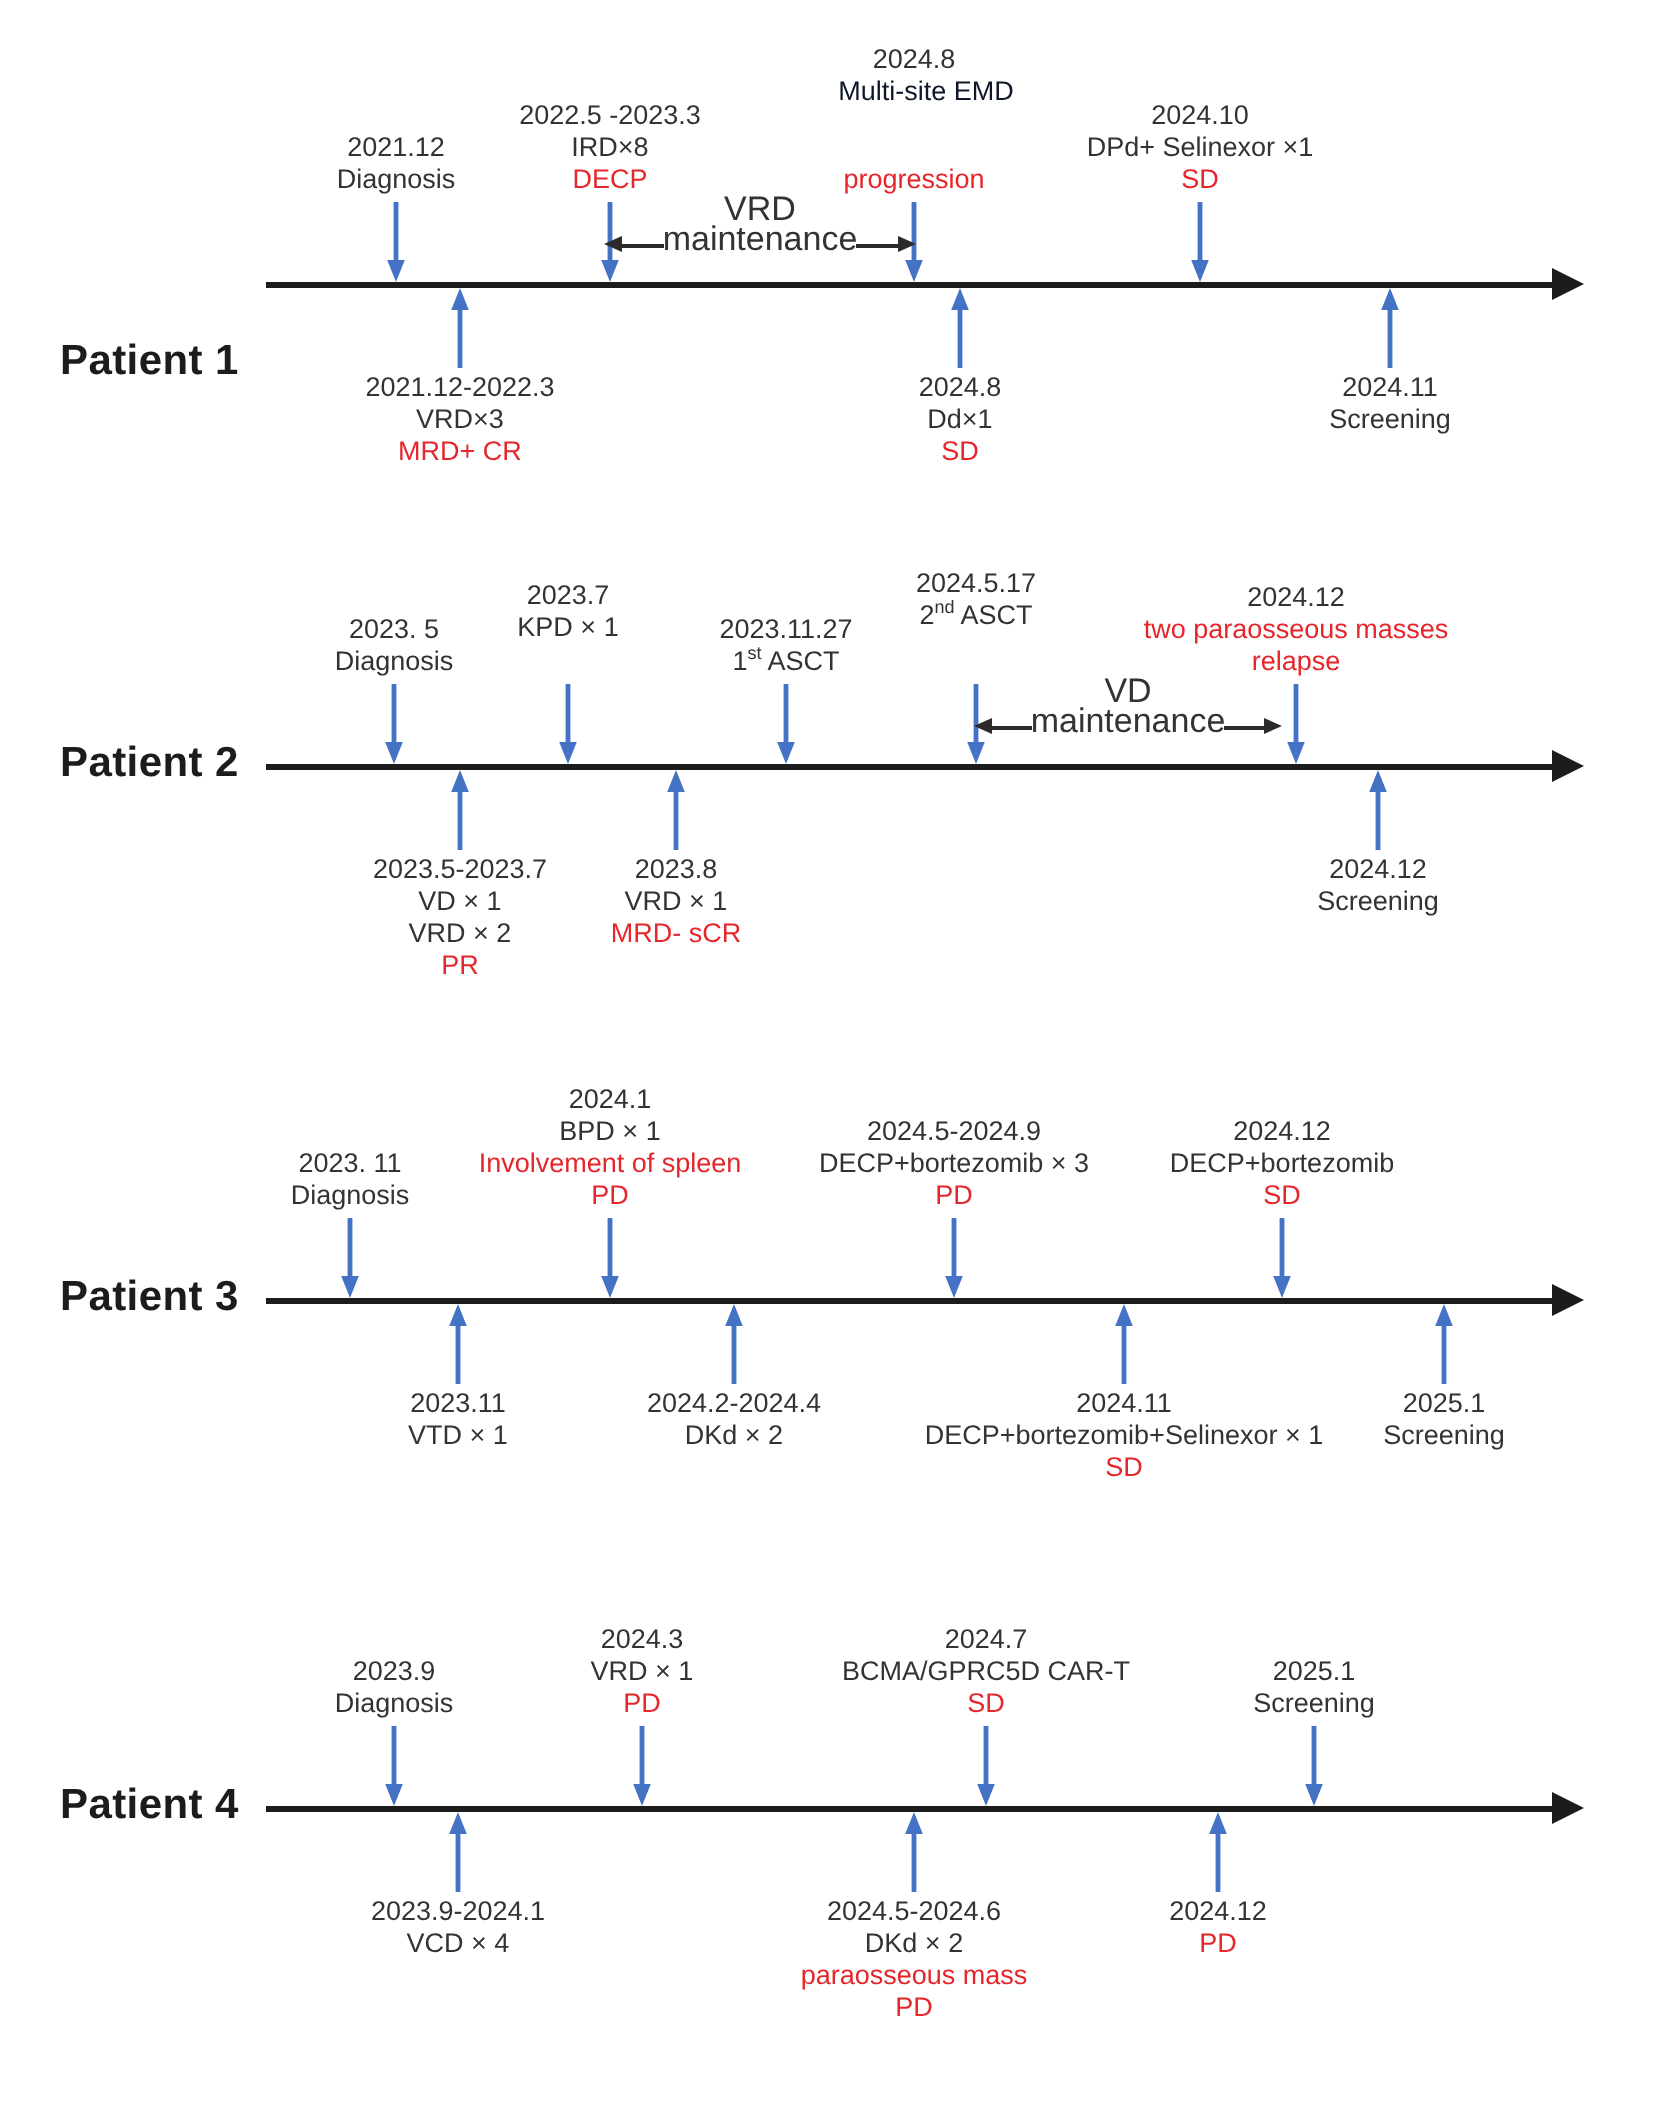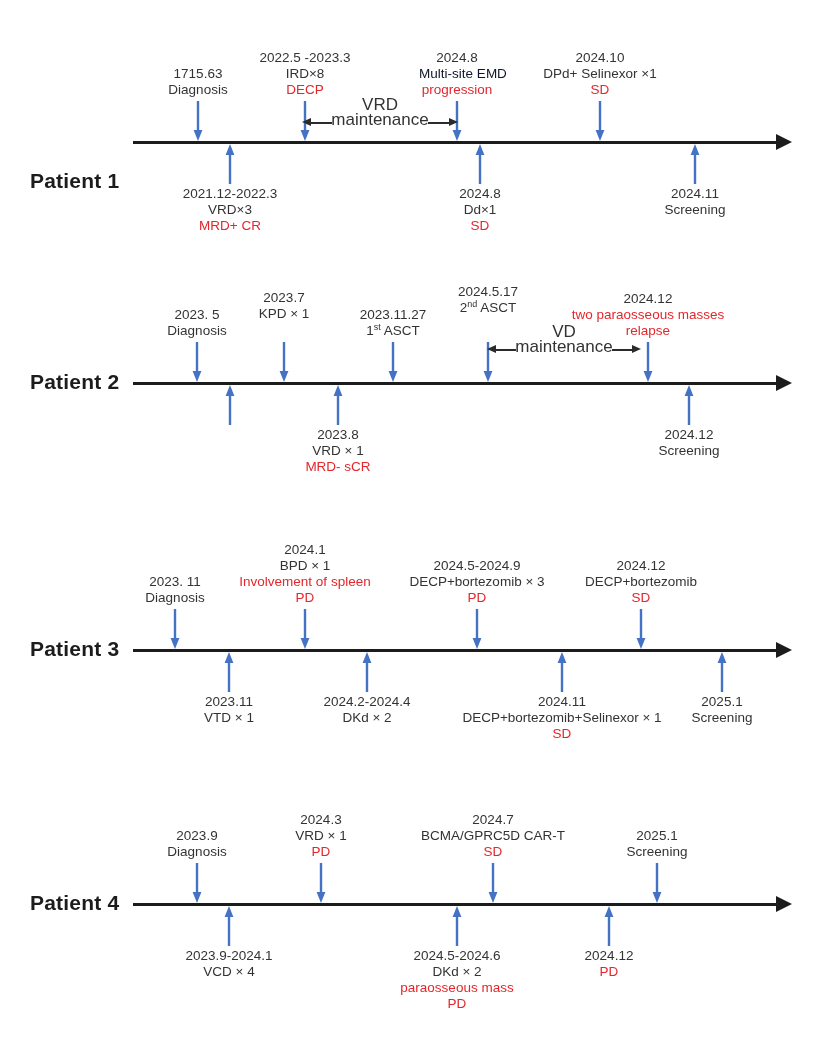--- a/index.html
+++ b/index.html
@@ -33,40 +33,40 @@
     border-top:4.6px solid transparent;border-bottom:4.6px solid transparent;}
 </style>
 </head>
 <body>
 
 <div id="canvas">
     <div class="plabel" style="left: 30px; top: 129px; margin-top: 40px;">Patient 1</div>
     <div class="axis" style="left: 133px; width: 645px; top: 140.5px;"></div>
     <div class="axis-head" style="left: 776px; top: 134px;"></div>
     <div class="event" style="left: 198px; bottom: 955px;">
-      <span class="eline">1715.63</span>
+      <span class="eline">2021.12</span>
       <span class="eline">Diagnosis</span>
     </div>
     <div class="evarrow" style="left: 192px; top: 101px;"><svg width="12" height="40">
         <line x1="6" y1="0" x2="6" y2="31" stroke="#4472c4" stroke-width="2.4"></line>
         <polygon points="1.6,29 10.4,29 6,40" fill="#4472c4"></polygon>
       </svg></div>
     <div class="event" style="left: 305px; bottom: 955px;">
       <span class="eline">2022.5 -2023.3</span>
       <span class="eline">IRD×8</span>
       <span class="eline" style="color: rgb(229, 38, 43);">DECP</span>
     </div>
     <div class="evarrow" style="left: 299px; top: 101px;"><svg width="12" height="40">
         <line x1="6" y1="0" x2="6" y2="31" stroke="#4472c4" stroke-width="2.4"></line>
         <polygon points="1.6,29 10.4,29 6,40" fill="#4472c4"></polygon>
       </svg></div>
     <div class="event" style="left: 457px; bottom: 955px;">
       <span class="eline">2024.8</span>
       <span class="eline" style="color: #0f172a; margin-left: 12px;">Multi-site EMD</span>
-      <span class="eline" style="color: rgb(229, 38, 43);">progression</span>
+      <span class="eline" style="color: rgb(229, 38, 43); margin-top: 28px;">progression</span>
     </div>
     <div class="evarrow" style="left: 451px; top: 101px;"><svg width="12" height="40">
         <line x1="6" y1="0" x2="6" y2="31" stroke="#4472c4" stroke-width="2.4"></line>
         <polygon points="1.6,29 10.4,29 6,40" fill="#4472c4"></polygon>
       </svg></div>
     <div class="event" style="left: 600px; bottom: 955px;">
       <span class="eline">2024.10</span>
       <span class="eline">DPd+ Selinexor ×1</span>
       <span class="eline" style="color: rgb(229, 38, 43);">SD</span>
     </div>
@@ -151,20 +151,26 @@
       </svg></div>
     <div class="event" style="left: 648px; bottom: 714px;">
       <span class="eline">2024.12</span>
       <span class="eline" style="color: rgb(229, 38, 43);">two paraosseous masses</span>
       <span class="eline" style="color: rgb(229, 38, 43);">relapse</span>
     </div>
     <div class="evarrow" style="left: 642px; top: 342px;"><svg width="12" height="40">
         <line x1="6" y1="0" x2="6" y2="31" stroke="#4472c4" stroke-width="2.4"></line>
         <polygon points="1.6,29 10.4,29 6,40" fill="#4472c4"></polygon>
       </svg></div>
+    <div class="event" style="left: 230px; top: 427px;">
+      <span class="eline">2023.5-2023.7</span>
+      <span class="eline">VD × 1</span>
+      <span class="eline">VRD × 2</span>
+      <span class="eline" style="color: rgb(229, 38, 43);">PR</span>
+    </div>
     <div class="evarrow" style="left: 224px; top: 385px;"><svg width="12" height="40">
         <line x1="6" y1="40" x2="6" y2="9" stroke="#4472c4" stroke-width="2.4"></line>
         <polygon points="1.6,11 10.4,11 6,0" fill="#4472c4"></polygon>
       </svg></div>
     <div class="event" style="left: 338px; top: 427px;">
       <span class="eline">2023.8</span>
       <span class="eline">VRD × 1</span>
       <span class="eline" style="color: rgb(229, 38, 43);">MRD- sCR</span>
     </div>
     <div class="evarrow" style="left: 332px; top: 385px;"><svg width="12" height="40">
@@ -172,21 +178,21 @@
         <polygon points="1.6,11 10.4,11 6,0" fill="#4472c4"></polygon>
       </svg></div>
     <div class="event" style="left: 689px; top: 427px;">
       <span class="eline">2024.12</span>
       <span class="eline">Screening</span>
     </div>
     <div class="evarrow" style="left: 683px; top: 385px;"><svg width="12" height="40">
         <line x1="6" y1="40" x2="6" y2="9" stroke="#4472c4" stroke-width="2.4"></line>
         <polygon points="1.6,11 10.4,11 6,0" fill="#4472c4"></polygon>
       </svg></div>
-    <div class="maint" style="left: 487px; top: 324px; width: 154px; height: 40px;">
+    <div class="maint" style="left: 487px; top: 338px; width: 154px; height: 40px;">
       <div class="maint-text">
         <div>VD</div>
         <div>maintenance</div>
       </div>
       <div class="arm" style="left: 0px; width: 29px;">
         <div class="shaft" style="left: 8px; right: 0px;"></div>
         <div class="tri" style="left: 0px; border-right: 9px solid rgb(43, 43, 43);"></div>
       </div>
       <div class="arm" style="right: 0px; width: 29px;">
         <div class="shaft" style="left: 0px; right: 8px;"></div>

